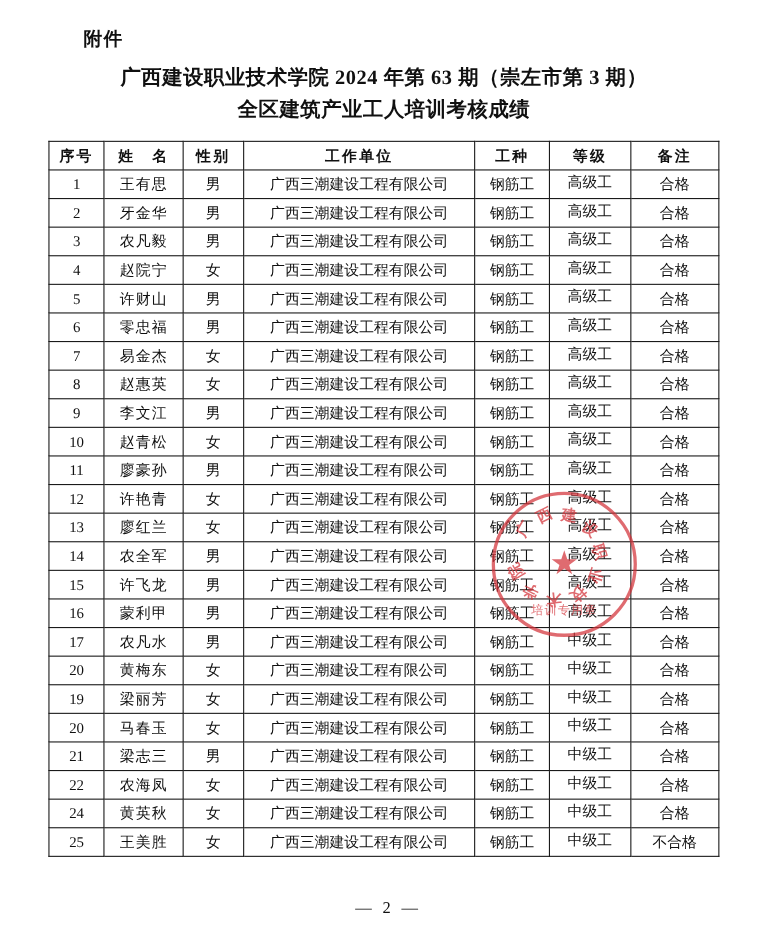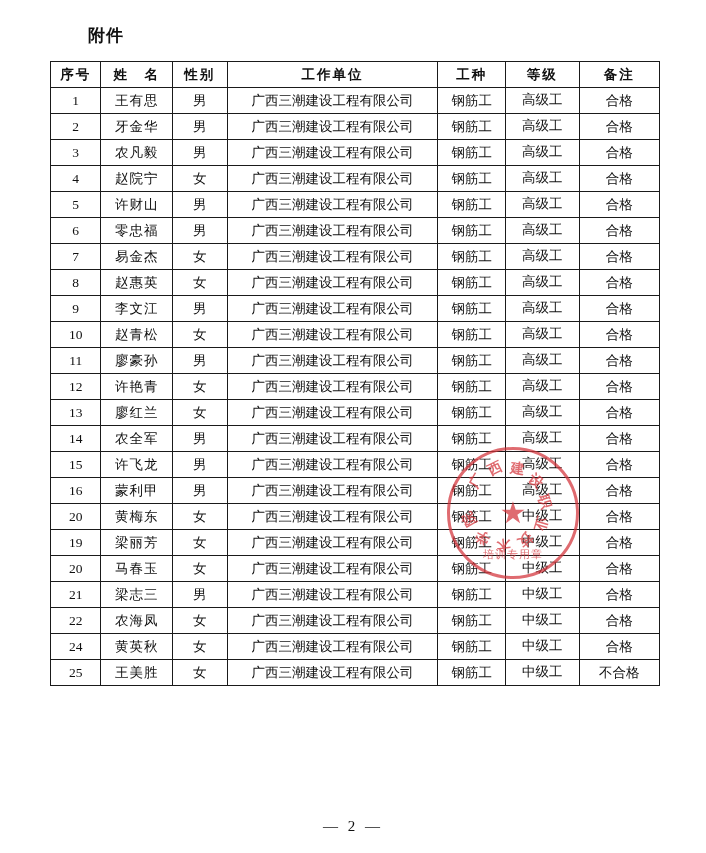--- a/index.html
+++ b/index.html
@@ -13,21 +13,21 @@
     font-family: "Liberation Serif", "DejaVu Serif", serif;
     color: #101010;
     position: relative;
     overflow: hidden;
   }
   .page {
     position: relative;
     width: 706px;
     height: 853px;
     box-sizing: border-box;
-    padding: 18px 40px 0 44px;
+    padding: 18px 40px 0 32px;
   }
   .attachment-label {
     font-size: 17px;
     font-weight: 700;
     letter-spacing: 1px;
     margin-left: 44px;
     margin-top: 6px;
     margin-bottom: 8px;
     font-family: "Liberation Serif", "DejaVu Serif", serif;
   }
@@ -144,20 +144,24 @@
     letter-spacing: 1px;
   }
 </style>
 </head>
 <body>
 
 <div class="page">
 
   <div class="attachment-label">附件</div>
 
+  <div class="doc-title">
+    <span>广西建设职业技术学院 2024 年第 63 期（崇左市第 3 期）</span>
+    <span class="line2">全区建筑产业工人培训考核成绩</span>
+  </div>
 
   <table class="grades">
     <thead>
       <tr>
         <th class="col-idx">序号</th>
         <th class="col-name">姓　名</th>
         <th class="col-gender">性别</th>
         <th class="col-unit">工作单位</th>
         <th class="col-trade">工种</th>
         <th class="col-level">等级</th>
@@ -300,20 +304,29 @@
           <td class="col-level">高级工</td>
           <td class="col-remark">合格</td>
         </tr>
         <tr>
           <td class="col-idx">16</td>
           <td class="col-name">蒙利甲</td>
           <td class="col-gender">男</td>
           <td class="col-unit">广西三潮建设工程有限公司</td>
           <td class="col-trade">钢筋工</td>
           <td class="col-level">高级工</td>
+          <td class="col-remark">合格</td>
+        </tr>
+        <tr>
+          <td class="col-idx">17</td>
+          <td class="col-name">农凡水</td>
+          <td class="col-gender">男</td>
+          <td class="col-unit">广西三潮建设工程有限公司</td>
+          <td class="col-trade">钢筋工</td>
+          <td class="col-level">中级工</td>
           <td class="col-remark">合格</td>
         </tr>
         <tr>
           <td class="col-idx">20</td>
           <td class="col-name">黄梅东</td>
           <td class="col-gender">女</td>
           <td class="col-unit">广西三潮建设工程有限公司</td>
           <td class="col-trade">钢筋工</td>
           <td class="col-level">中级工</td>
           <td class="col-remark">合格</td>

